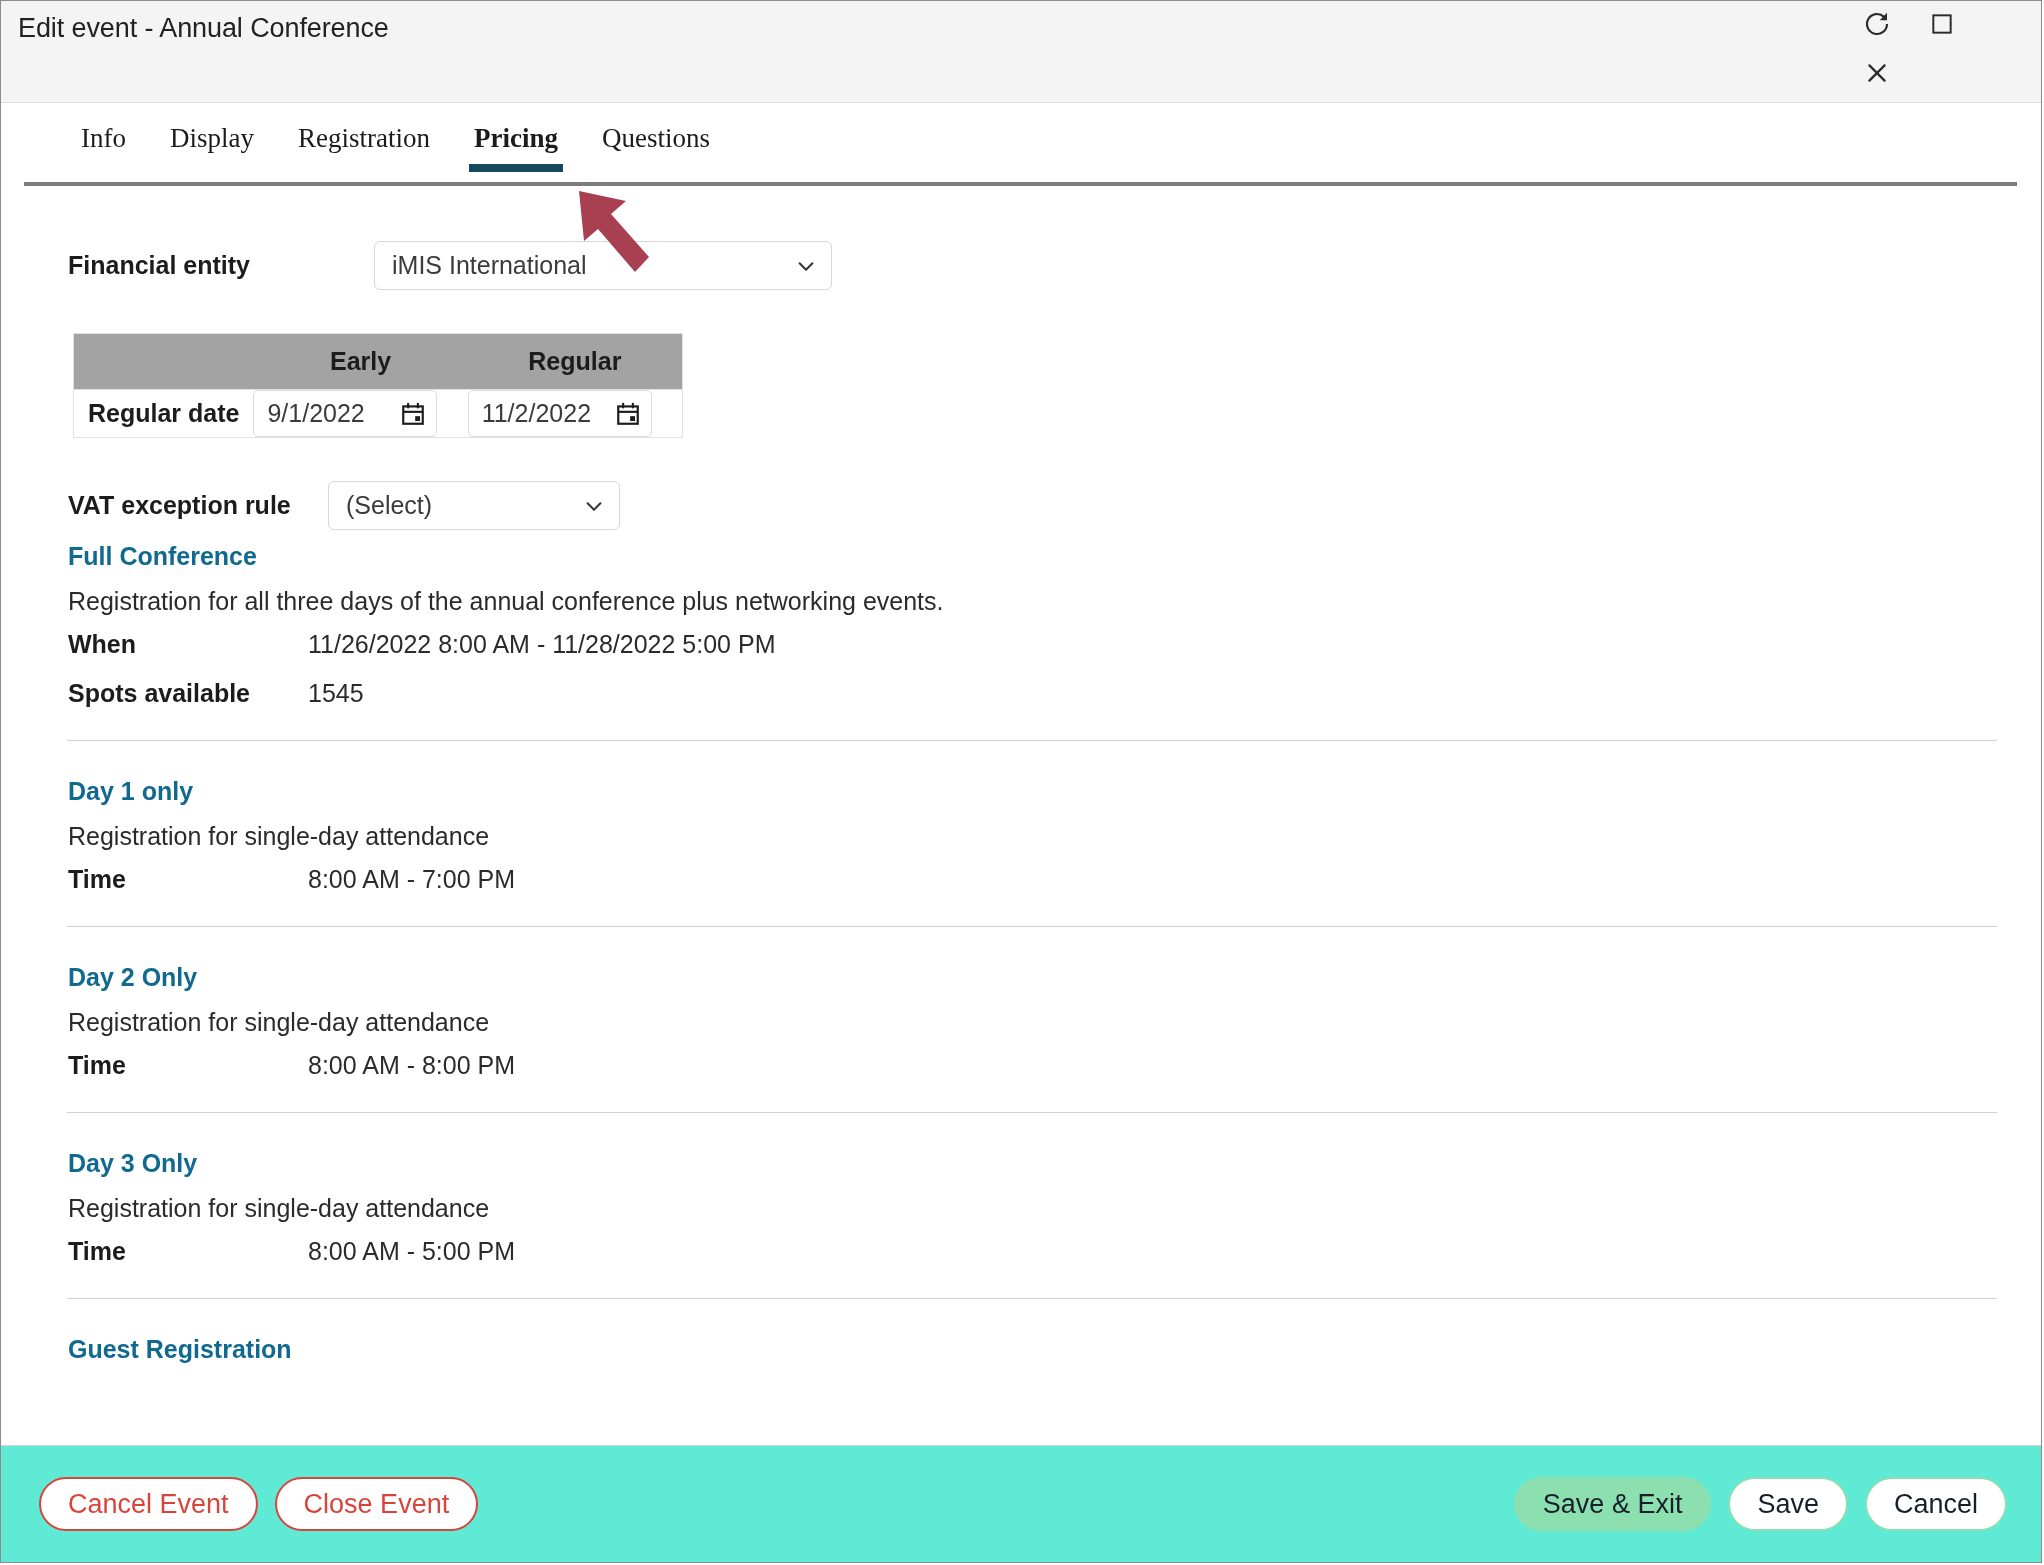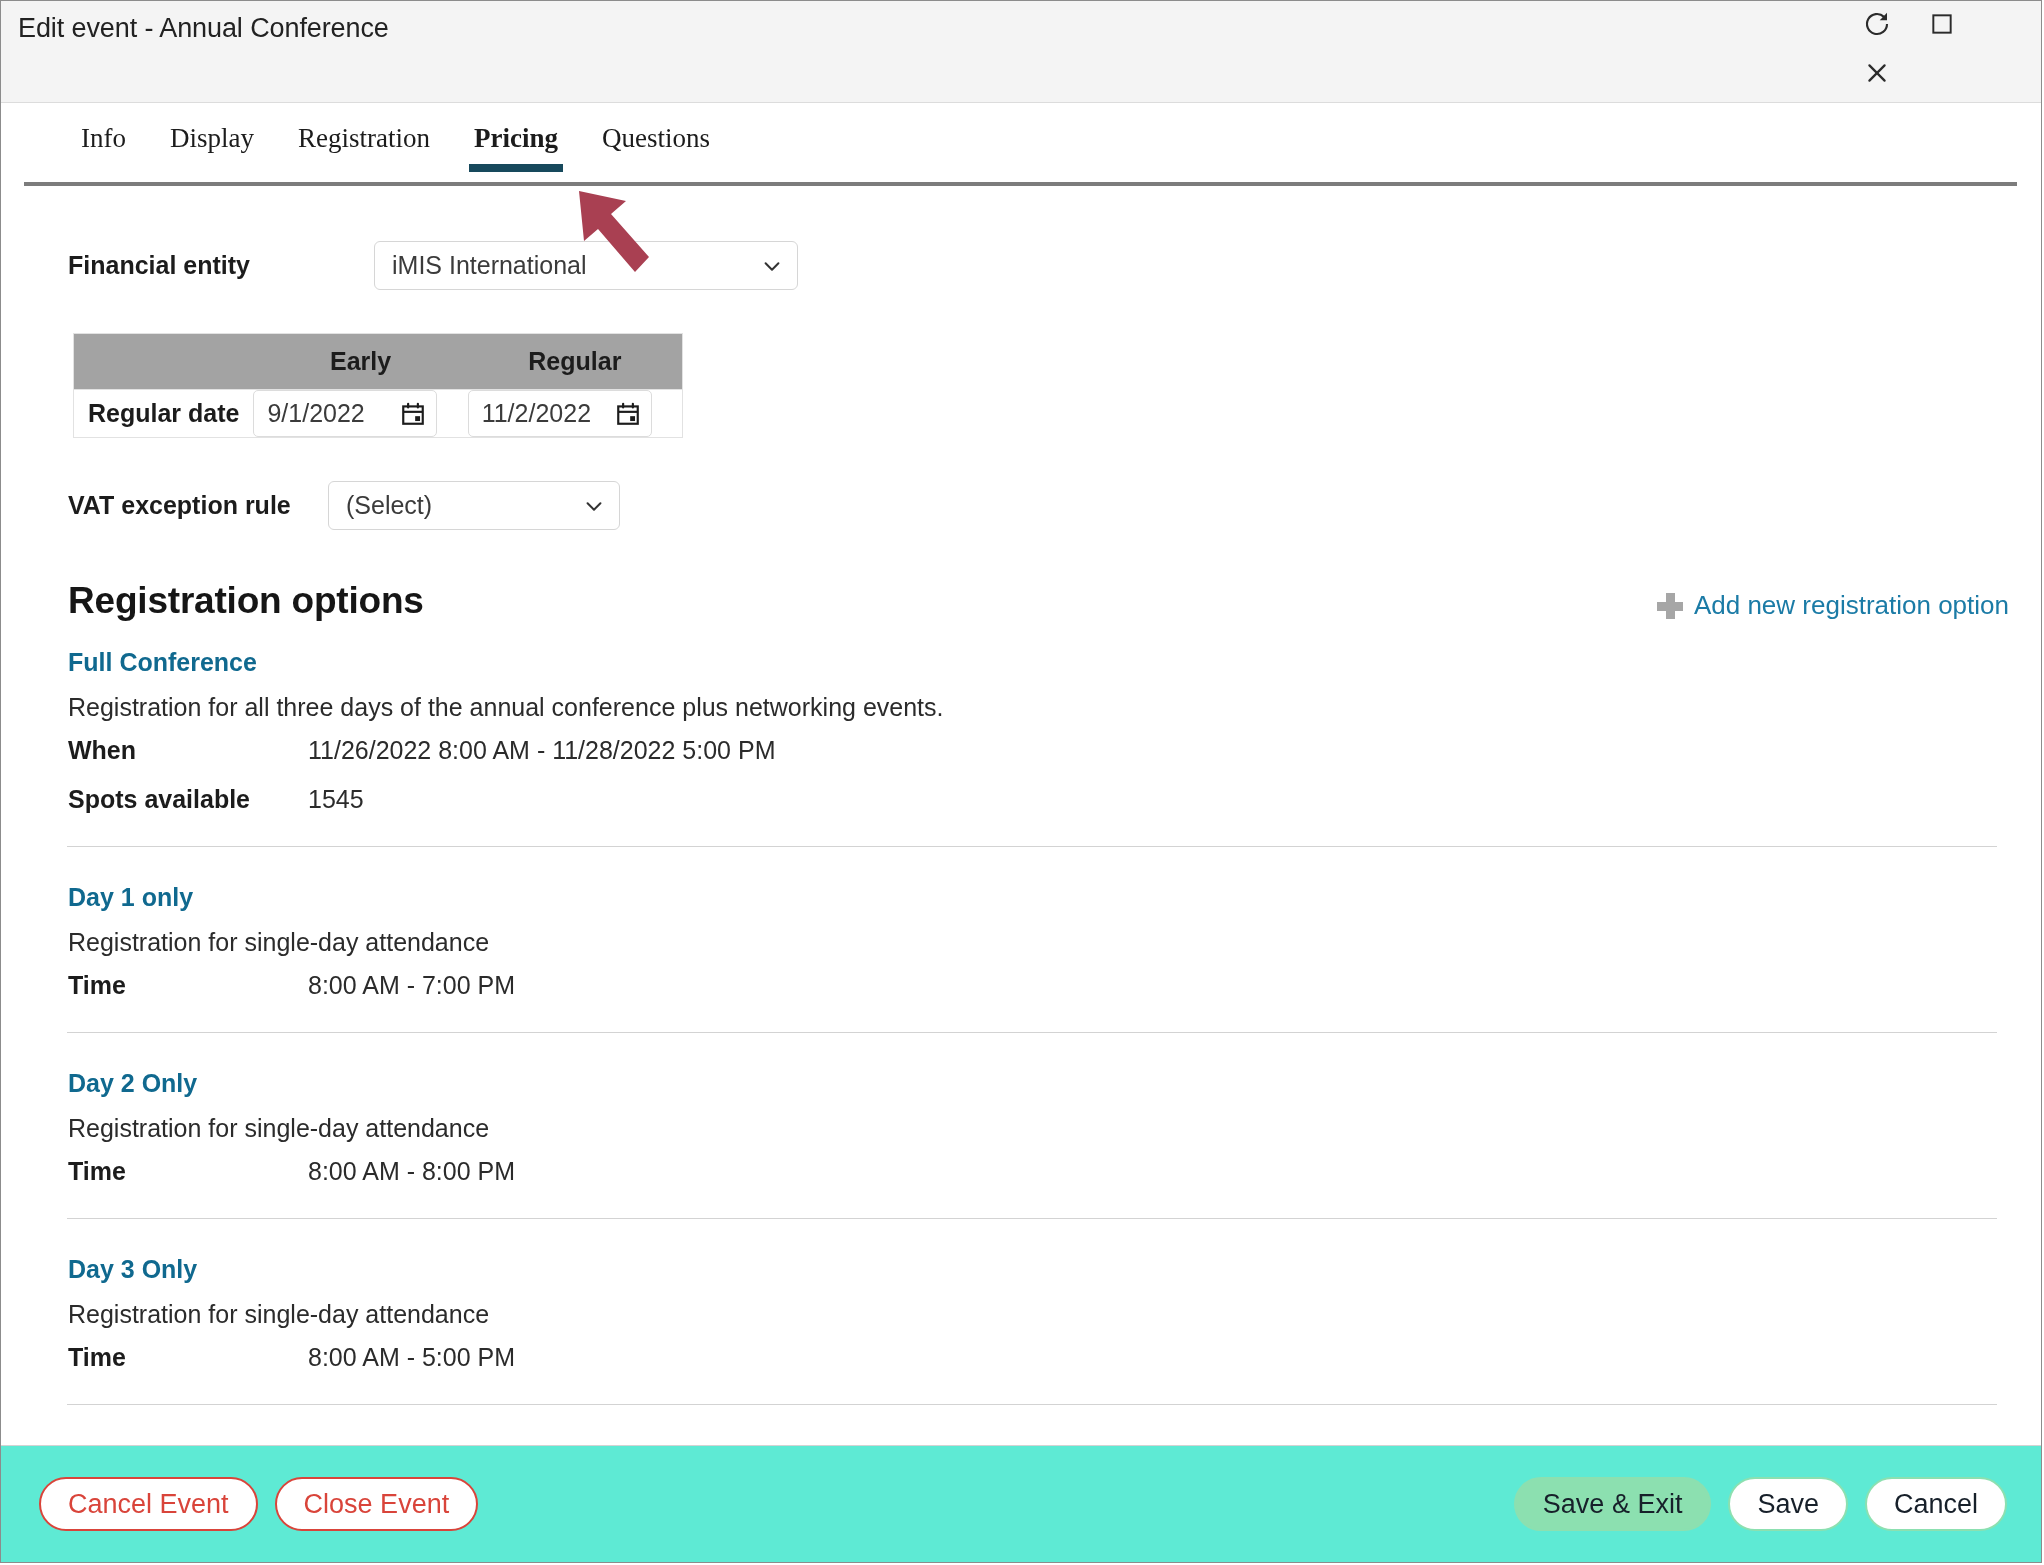--- a/index.html
+++ b/index.html
@@ -138,21 +138,21 @@
     right: 14px;
     top: 50%;
     transform: translateY(-50%);
     width: 22px;
     height: 22px;
     color: #333;
   }
 
   #financial-entity-row { margin: 53px 0 0 67px; gap: 48px; }
   #financial-entity-row .field-label { width: 258px; }
-  #financial-entity-select { width: 424px; }
+  #financial-entity-select { width: 458px; }
 
   
   .cutoff-table {
     margin: 43px 0 0 72px;
     border: 1px solid #e2e2e2;
     border-collapse: collapse;
     width: 610px;
     background: #ffffff;
   }
   .cutoff-table thead tr { background: #a3a3a3; }
@@ -441,27 +441,20 @@
     <div class="field-row" id="vat-row">
       <div class="field-label">VAT exception rule</div>
       <div class="select-box" id="vat-select">
         <span class="select-value">(Select)</span>
         <svg class="select-chevron" viewBox="0 0 24 24" fill="none" stroke="#333" stroke-width="2.2" stroke-linecap="round" stroke-linejoin="round">
           <polyline points="5,9 12,16 19,9"></polyline>
         </svg>
       </div>
     </div>
 
-    <div class="section-head">
-      <div class="section-title">Registration options</div>
-      <div class="add-link">
-        <span class="plus-icon"></span>
-        <span class="add-link-text">Add new registration option</span>
-      </div>
-    </div>
 
     <div class="opt" style="margin-top:12px;">
       <div class="opt-title">Full Conference</div>
       <div class="opt-desc">Registration for all three days of the annual conference plus networking events.</div>
       <div class="kv">
         <span class="kv-key">When</span>
         <span class="kv-val">11/26/2022 8:00 AM - 11/28/2022 5:00 PM</span>
       </div>
       <div class="kv" style="margin-top:20px;">
         <span class="kv-key">Spots available</span>

